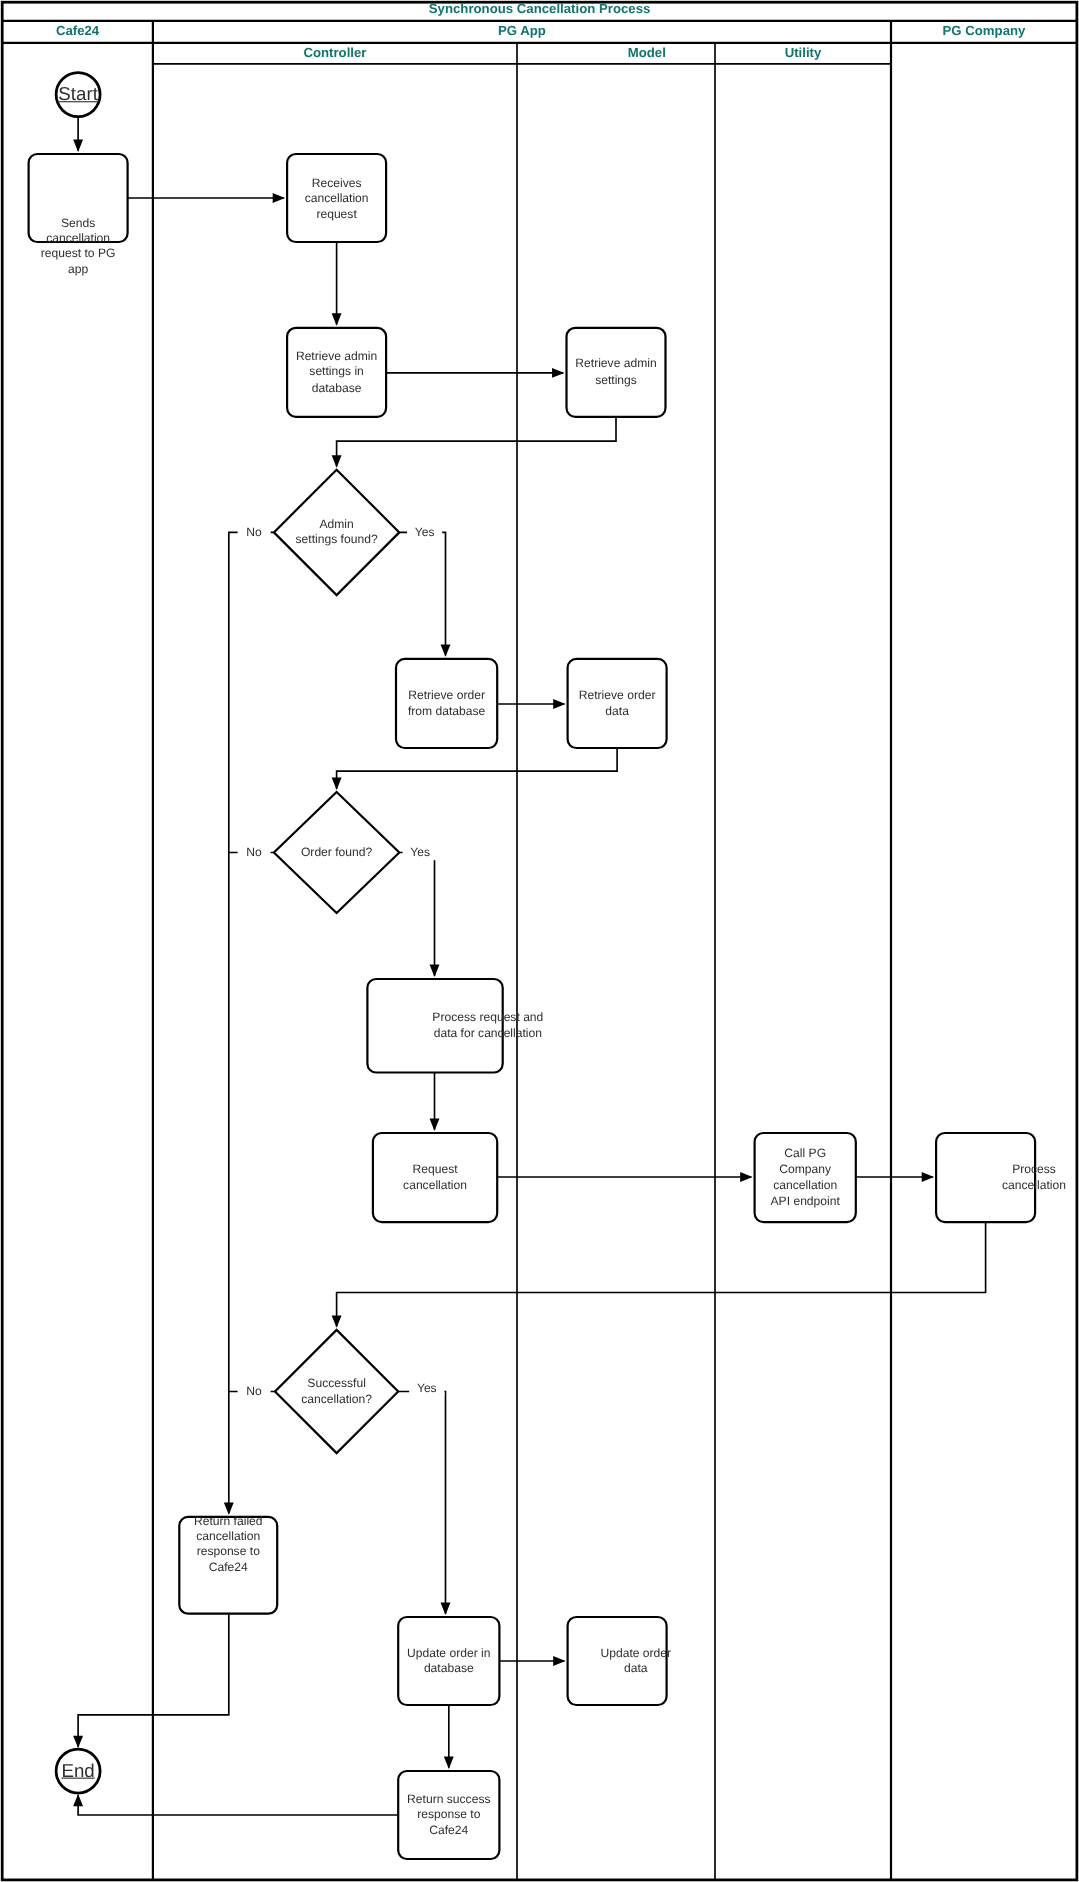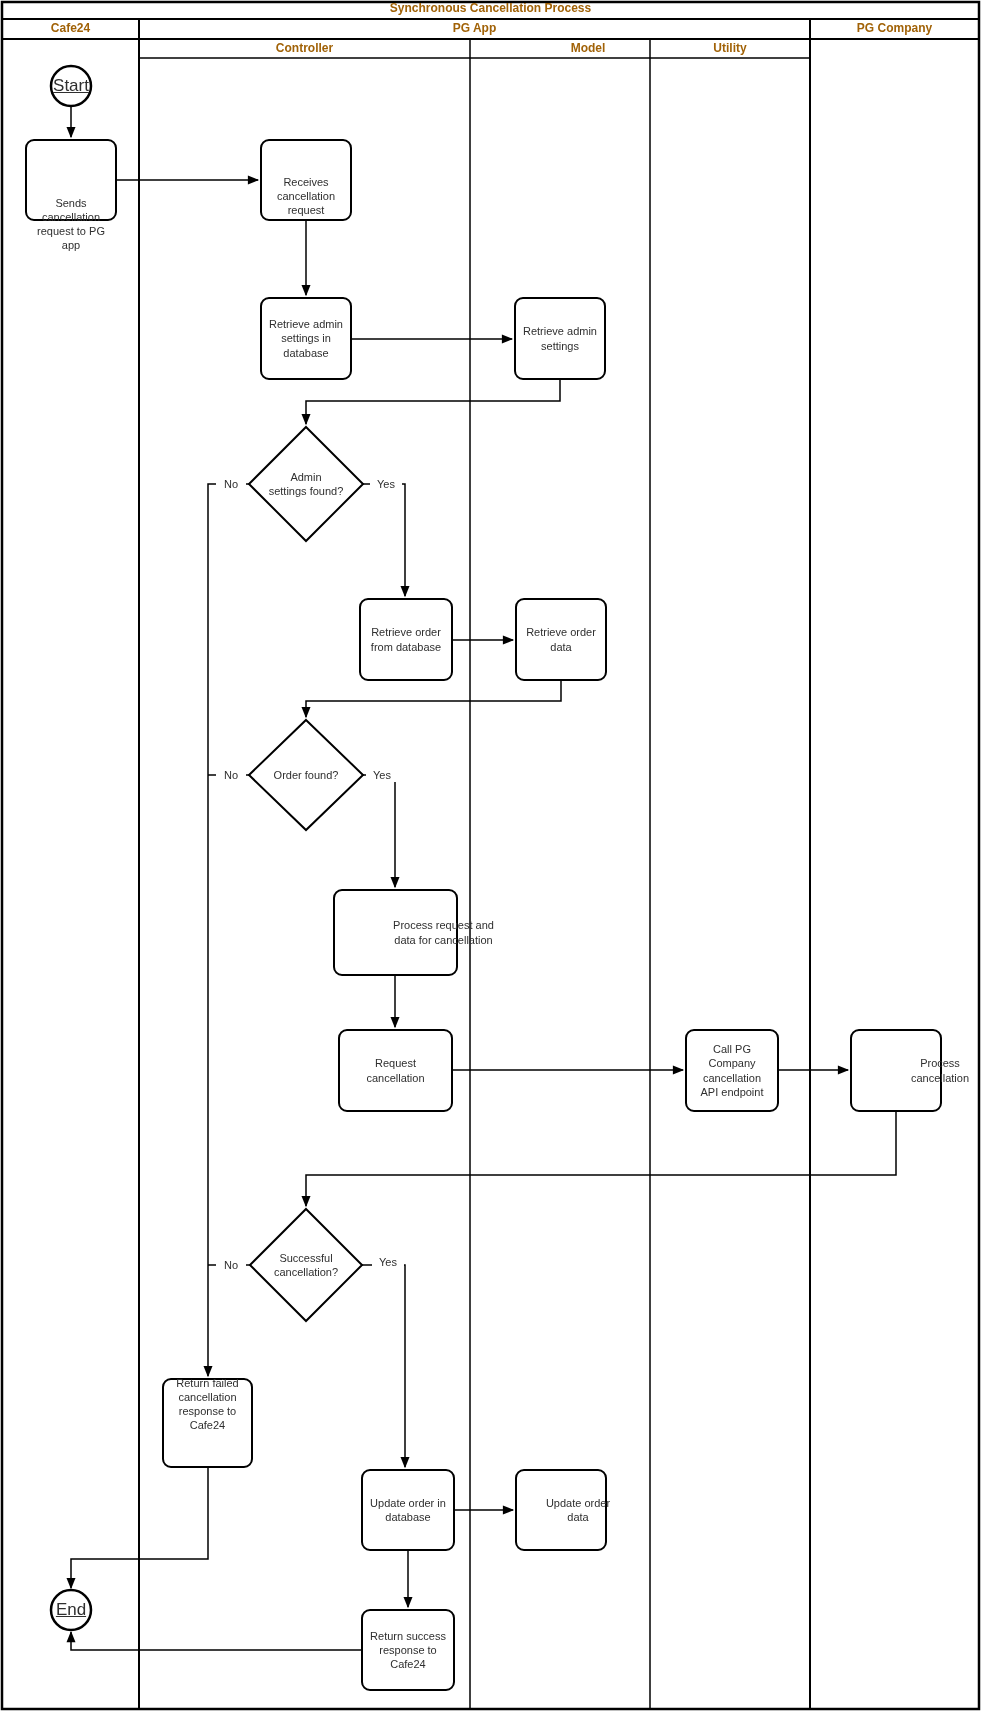--- a/index.html
+++ b/index.html
@@ -14,21 +14,21 @@
   .canvas svg{position:absolute;left:0;top:0;}
   .lbl{
     position:absolute;
     display:flex;align-items:center;justify-content:center;
     text-align:center;
     white-space:pre-line;
     line-height:1.28;
     color:#2f2f2f;
     font-size:11px;
   }
-  .hdr{font-weight:bold;color:#a16207;font-size:12px;white-space:nowrap;}
+  .hdr{font-weight:bold;color:#0f766e;font-size:12px;white-space:nowrap;}
   .edge-lbl{
     background:#ffffff;
     font-size:11px;
     padding:0 1px;
     line-height:1.1;
   }
   .term-lbl{font-size:17px;text-decoration:underline;}
 </style>
 </head>
 <body>
@@ -106,21 +106,21 @@
   <div class="lbl hdr" style="left:470px;top:39px;width:180px;height:19px;padding-left:28px;">Model</div>
   <div class="lbl hdr" style="left:650px;top:39px;width:160px;height:19px;">Utility</div>
 
   <div class="lbl term-lbl" style="left:46px;top:66px;width:50px;height:40px;">Start</div>
   <div class="lbl term-lbl" style="left:46px;top:1590px;width:50px;height:40px;">End</div>
 
   <div class="lbl" style="left:28px;top:142px;width:86px;height:76px;margin-top:44px;">Sends
 cancellation
 request to PG
 app</div>
-  <div class="lbl" style="left:263px;top:158px;width:86px;height:76px;">Receives
+  <div class="lbl" style="left:263px;top:143px;width:86px;height:76px;">Receives
 cancellation
 request</div>
   <div class="lbl" style="left:263px;top:300px;width:86px;height:77px;">Retrieve admin
 settings in
 database</div>
   <div class="lbl" style="left:517px;top:300px;width:86px;height:77px;">Retrieve admin
 settings</div>
   <div class="lbl" style="left:256px;top:462px;width:100px;height:44px;">Admin
 settings found?</div>
   <div class="lbl" style="left:361px;top:601px;width:90px;height:77px;">Retrieve order

